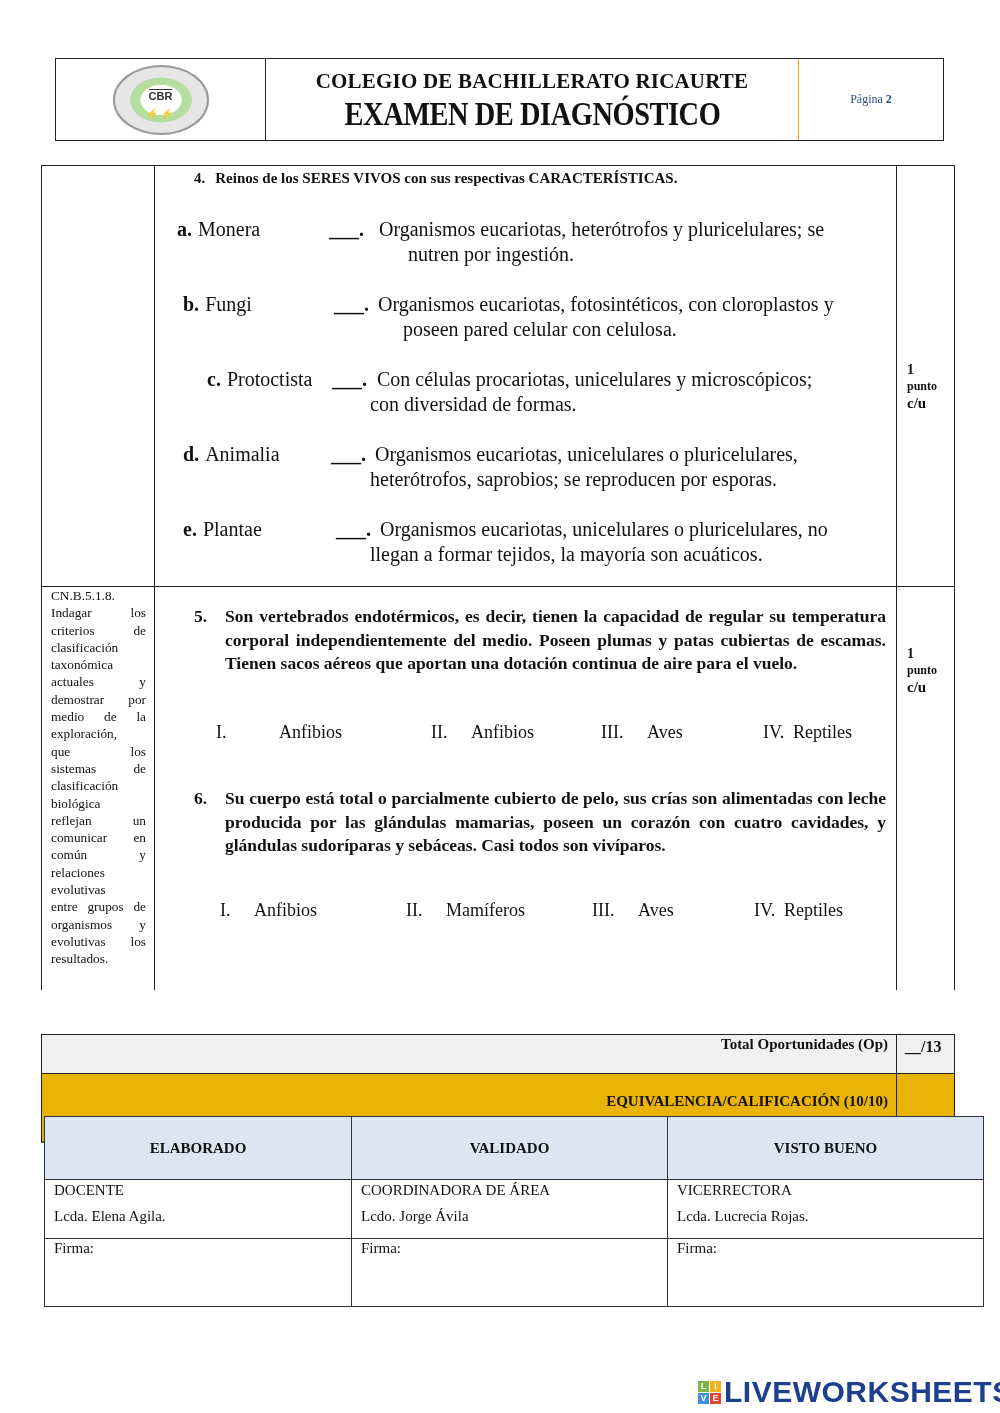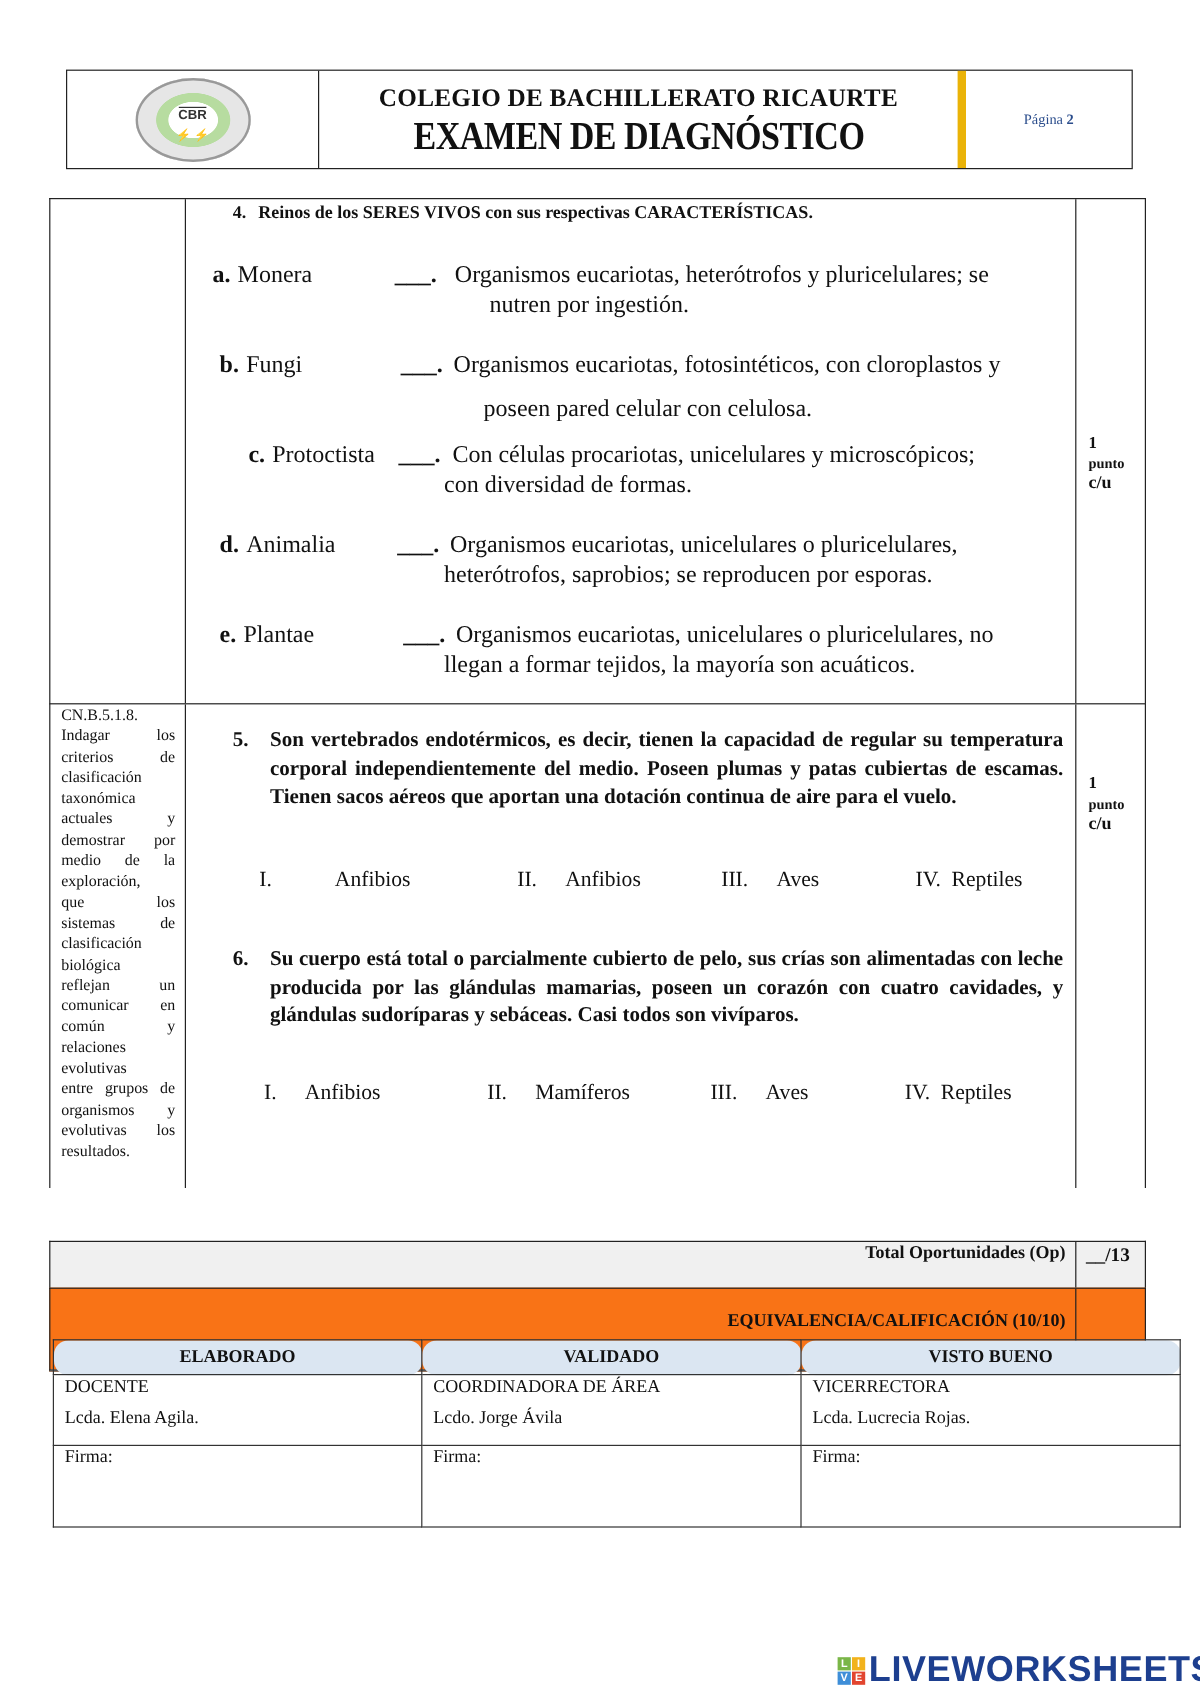--- a/index.html
+++ b/index.html
@@ -3,21 +3,21 @@
 <meta charset="utf-8">
 <style>
   html, body { margin:0; padding:0; background:#ffffff; }
   body { width:1000px; height:1413px; position:relative; overflow:hidden;
          font-family:"Liberation Serif", "DejaVu Serif", serif; color:#111; }
 
   
   .hdr { position:absolute; left:55px; top:58px; width:889px; height:83px;
          border:1px solid #222; display:flex; box-sizing:border-box; }
   .hdr-logo { width:209px; border-right:1px solid #222; display:flex; align-items:center; justify-content:center; }
-  .hdr-mid { width:532px; border-right:7px solid #eab308; display:flex; flex-direction:column; align-items:center; justify-content:center; }
+  .hdr-mid { width:532px; border-right:1px solid #eab308; display:flex; flex-direction:column; align-items:center; justify-content:center; }
   .hdr-right { flex:1; display:flex; align-items:center; justify-content:center; }
   .school { font-size:21px; font-weight:bold; letter-spacing:0.2px; margin-top:2px; }
   .exam { font-size:33px; font-weight:bold; transform:scaleX(0.86); margin-top:2px; letter-spacing:-0.5px; }
   .page-num { font-size:12px; color:#2b4d8c; }
   .page-num b { color:#2b4d8c; }
 
   .logo { width:96px; height:70px; border-radius:50%;
           background:radial-gradient(ellipse at center, #ffffff 0 30%, #b7dca0 31% 45%, #e6e6e6 46% 70%, #a9a9a9 71% 100%);
           display:flex; align-items:center; justify-content:center; position:relative;
           box-shadow:inset 0 0 0 2px #999; }
@@ -55,29 +55,29 @@
   .q .n { position:absolute; left:0; top:0; }
   .q .t { display:block; margin-left:31px; }
   .choices { position:absolute; font-size:18px; white-space:nowrap; }
   .choices span { position:absolute; white-space:nowrap; }
 
   .row3 { height:39px; background:#f0f0f0;margin-top:44px; }
   .tot-wrap { width:855px; border-right:1px solid #222; position:relative; box-sizing:border-box; }
   .tot-label { position:absolute; right:8px; top:1px; font-size:15px; font-weight:bold; }
   .tot-val { position:absolute; left:8px; top:3px; font-size:16px; font-weight:bold; }
 
-  .row4 { height:70px; background:#f97316; border-bottom:2px solid #555; }
+  .row4 { height:70px; background:#eab308; border-bottom:2px solid #555; }
   .eq-label { position:absolute; right:8px; top:19px; font-size:15px; font-weight:bold; }
   .eq-line { position:absolute; left:7px; top:45px; width:36px; border-top:2px solid #111; }
   .eq-val { position:absolute; left:19px; top:49px; font-size:18px; font-weight:bold; }
 
   
   .sig { position:absolute; left:44px; top:1116px; width:939px; border-collapse:collapse; table-layout:fixed; }
   .sig th, .sig td { border:1px solid #333; font-size:15px; text-align:left; vertical-align:top; padding:0 9px; }
-  .sig th { background:#dbe6f2; font-weight:bold; text-align:center; height:28px; vertical-align:middle; padding:0;border-radius:12px; }
+  .sig th { background:#dbe6f2; font-weight:bold; text-align:center; height:28px; vertical-align:middle; padding:17px; }
   .sig td.role { height:58px; }
   .sig .ln1 { display:block; margin-top:2px; }
   .sig .ln2 { display:block; margin-top:9px; }
   .sig td.firma { height:66px; padding-top:1px; }
 
   
   .brand { position:absolute; left:698px; top:1377px; display:flex; align-items:center; }
   .brand-grid { display:grid; grid-template-columns:11px 11px; grid-template-rows:11px 11px; gap:1px; margin-right:3px; }
   .brand-grid span { font-family:"Liberation Sans", sans-serif; font-size:9px; font-weight:bold; color:#fff; display:flex; align-items:center; justify-content:center; }
   .brand-name { font-family:"Liberation Sans", sans-serif; font-weight:bold; font-size:30px; color:#1d3f8f; letter-spacing:0.5px; line-height:30px; }
@@ -117,21 +117,21 @@
         <span class="lt" style="left:22px;"><b>a.</b><span>Monera</span></span>
         <span class="blank" style="left:174px;font-weight:bold;">___.</span>
         <span class="d1" style="left:224px;">Organismos eucariotas, heterótrofos y pluricelulares; se</span>
         <span class="d2" style="left:253px;top:25px;">nutren por ingestión.</span>
       </div>
 
       <div class="opt" style="top:126px;">
         <span class="lt" style="left:28px;"><b>b.</b><span>Fungi</span></span>
         <span class="blank" style="left:179px;font-weight:bold;">___.</span>
         <span class="d1" style="left:223px;">Organismos eucariotas, fotosintéticos, con cloroplastos y</span>
-        <span class="d2" style="left:248px;top:25px;margin-top:12px;">poseen pared celular con celulosa.</span>
+        <span class="d2" style="left:248px;top:25px;">poseen pared celular con celulosa.</span>
       </div>
 
       <div class="opt" style="top:201px;">
         <span class="lt" style="left:28px;margin-left:24px;"><b>c.</b><span>Protoctista</span></span>
         <span class="blank" style="left:177px;font-weight:bold;">___.</span>
         <span class="d1" style="left:222px;">Con células procariotas, unicelulares y microscópicos;</span>
         <span class="d2" style="left:215px;top:25px;">con diversidad de formas.</span>
       </div>
 
       <div class="opt" style="top:276px;">

